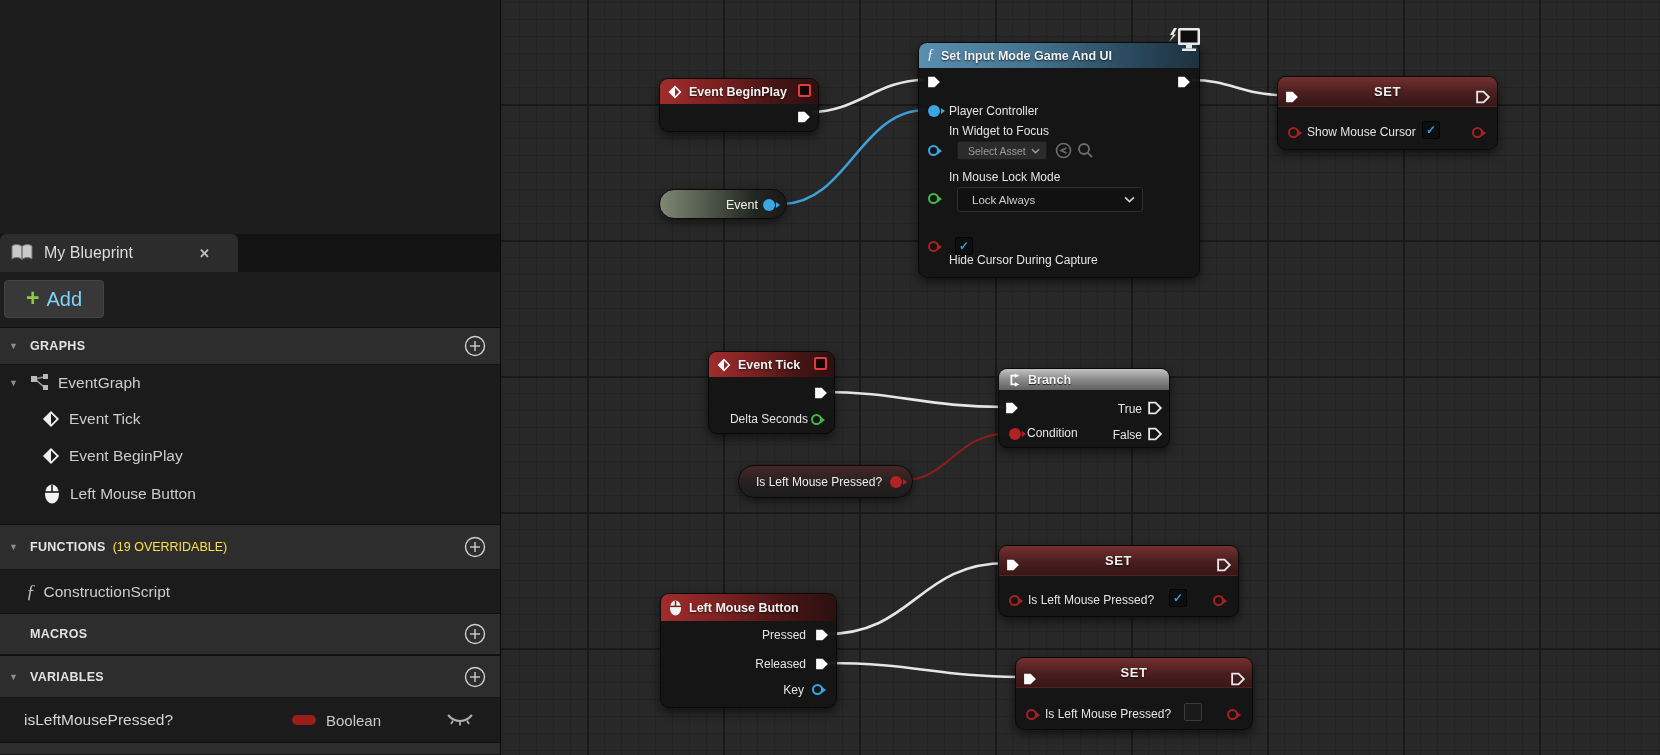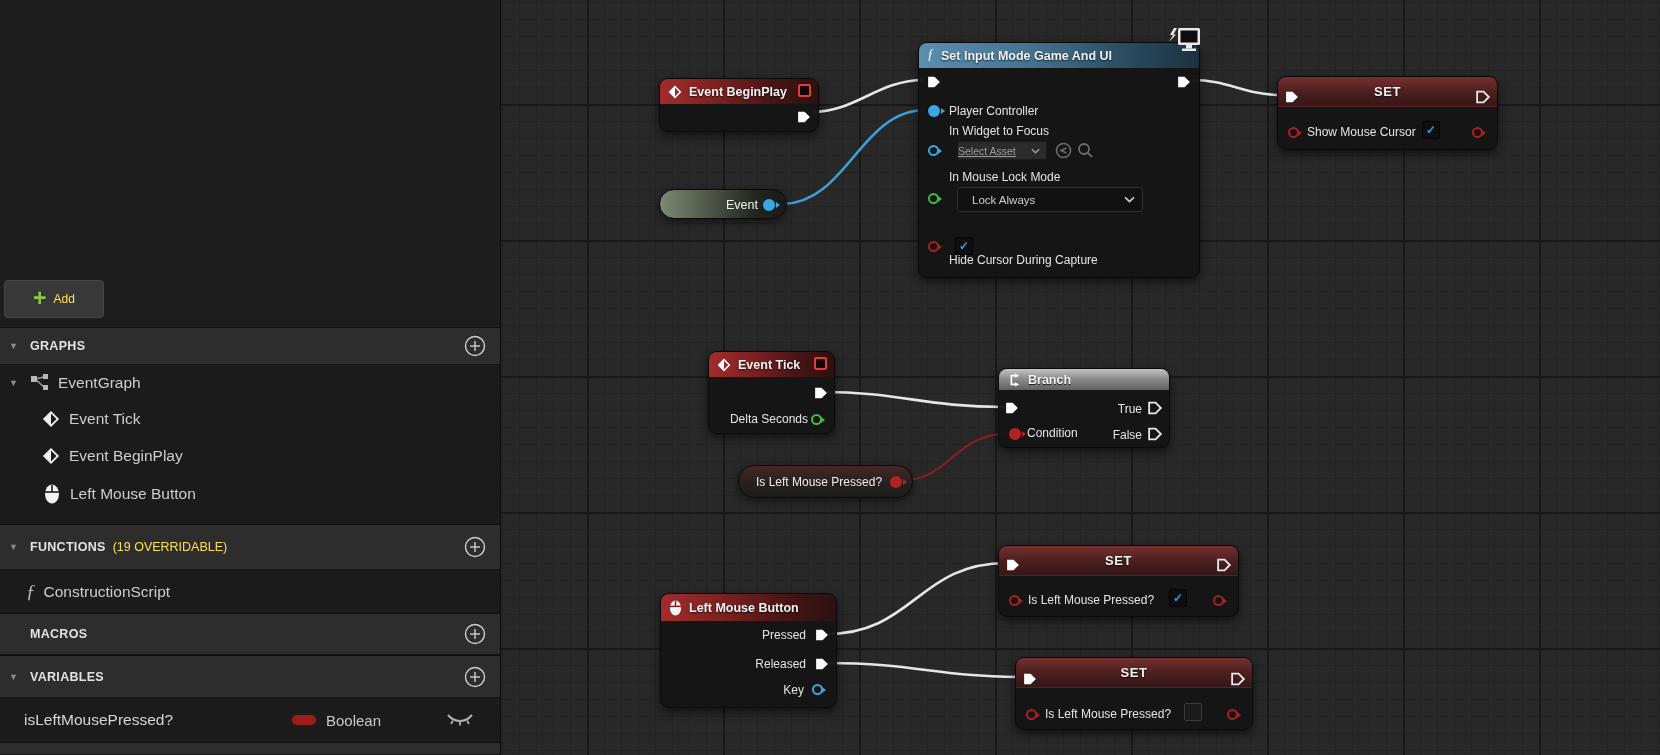--- a/index.html
+++ b/index.html
@@ -10,21 +10,21 @@
   #sidebar{position:absolute;left:0;top:0;width:500px;height:755px;background:#1d1d1d;border-right:1px solid #0a0a0a;z-index:5;}
   .tabstrip{position:absolute;left:0;top:234px;width:500px;height:38px;background:#141414;}
   .tab{position:absolute;left:0;top:0;width:238px;height:38px;background:#2c2c2c;border-radius:6px 6px 0 0;display:flex;align-items:center;}
   .tab-title{color:#dcdcdc;font-size:16px;margin-left:10px;}
   .tab-close{position:absolute;right:28px;color:#c0c0c0;font-size:13px;font-weight:bold;}
   .book{margin-left:10px;}
 
   .toolbar{position:absolute;left:0;top:272px;width:500px;height:55px;background:#1d1d1d;}
   .add-btn{position:absolute;left:4px;top:8px;width:100px;height:38px;background:#383838;border:1px solid #454545;border-radius:4px;display:flex;align-items:center;justify-content:center;gap:7px;box-sizing:border-box;}
   .add-plus{color:#8ac940;font-size:23px;font-weight:bold;line-height:20px;margin-top:-3px;}
-  .add-label{color:#fde047;font-size:12px;}
+  .add-label{color:#7dd3fc;font-size:20px;}
   .searchbox{position:absolute;left:115px;top:280px;width:342px;height:34px;background:#131313;border:1px solid #050505;border-radius:17px;display:flex;align-items:center;box-sizing:border-box;}
   .searchbox input{background:transparent;border:none;outline:none;color:#cccccc;font-size:15px;font-family:"Liberation Sans",sans-serif;width:270px;margin-left:8px;}
   .searchbox input::placeholder{color:#6f6f6f;}
   .search-mag{margin-left:13px;}
 
   .sec-head{position:absolute;left:0;width:500px;background:#2d2d2d;border-top:1px solid #0f0f0f;border-bottom:1px solid #151515;display:flex;align-items:center;box-sizing:border-box;}
   .sec-tri{color:#8d8d8d;font-size:9px;margin:0 9px 0 9px;width:12px;}
   .sec-tri.none{visibility:hidden;}
   .sec-lbl{color:#e2e2e2;font-weight:bold;font-size:12.5px;letter-spacing:.3px;}
   .sec-sfx{color:#fde047;font-size:12.5px;margin-left:7px;}
@@ -76,20 +76,30 @@
   .self-pill{background:linear-gradient(90deg,#7e8873 0%,#4d5547 40%,#23261f 75%,#191919 100%);}
   .getter-pill{background:linear-gradient(180deg,#472626 0%,#262020 55%,#1c1c1c 100%);}
 </style>
 </head>
 <body>
 
 <div id="app">
 
   <aside id="sidebar">
 
+    <div class="tabstrip">
+      <div class="tab">
+        <svg class="book" width="24" height="20" viewBox="0 0 24 20">
+          <path d="M2 3 C5 1 9 1 12 3.5 C15 1 19 1 22 3 L22 16 C19 14 15 14 12 16.5 C9 14 5 14 2 16 Z" fill="#c9c9c9" stroke="#6e6e6e" stroke-width="1"></path>
+          <line x1="12" y1="3.5" x2="12" y2="16.5" stroke="#6e6e6e" stroke-width="1.4"></line>
+        </svg>
+        <span class="tab-title">My Blueprint</span>
+        <span class="tab-close">✕</span>
+      </div>
+    </div>
 
     <div class="toolbar">
       <div class="add-btn">
         <span class="add-plus">+</span>
         <span class="add-label">Add</span>
       </div>
       <div class="searchbox">
         <svg class="search-mag" width="17" height="17" viewBox="0 0 17 17">
           <circle cx="7" cy="7" r="5" fill="none" stroke="#8b8b8b" stroke-width="2"></circle>
           <line x1="11" y1="11" x2="15.5" y2="15.5" stroke="#8b8b8b" stroke-width="2"></line>
@@ -249,21 +259,21 @@
       <svg class="exec" style="right:7px;top:31px;" width="16" height="16" viewBox="0 0 15 15">
           <path d="M2 2.5 H8 L13 7.5 L8 12.5 H2 Z" fill="#ffffff"></path>
         </svg>
 
       <span class="pin p-f-blue" style="left:9px;top:62px;"></span>
       <span class="plabel" style="left:30px;top:61px;">Player Controller</span>
 
       <span class="plabel" style="left:30px;top:81px;">In Widget to Focus</span>
       <span class="pin p-h-blue" style="left:9px;top:102px;"></span>
       <div class="mini-dd" style="left:38px;top:98px;width:90px;height:19px;">
-        <span style="margin-left:0;text-decoration:underline;">Select Asset</span>
+        <span style="margin-left:10px;">Select Asset</span>
         <svg class="chev" width="9" height="6" viewBox="0 0 10 6" style="position:absolute;right:6px;">
             <path d="M1 1 L5 5 L9 1" fill="none" stroke="#9b9b9b" stroke-width="1.6"></path>
           </svg>
       </div>
       <svg style="position:absolute;left:136px;top:99px;" width="17" height="17" viewBox="0 0 17 17">
         <circle cx="8.5" cy="8.5" r="7" fill="none" stroke="#6d6d6d" stroke-width="1.6"></circle>
         <path d="M11.5 6 L6 8.5 L11.5 11" fill="none" stroke="#6d6d6d" stroke-width="1.6"></path>
       </svg>
       <svg style="position:absolute;left:158px;top:99px;" width="17" height="17" viewBox="0 0 17 17">
         <circle cx="7" cy="7" r="5" fill="none" stroke="#6d6d6d" stroke-width="1.8"></circle>

